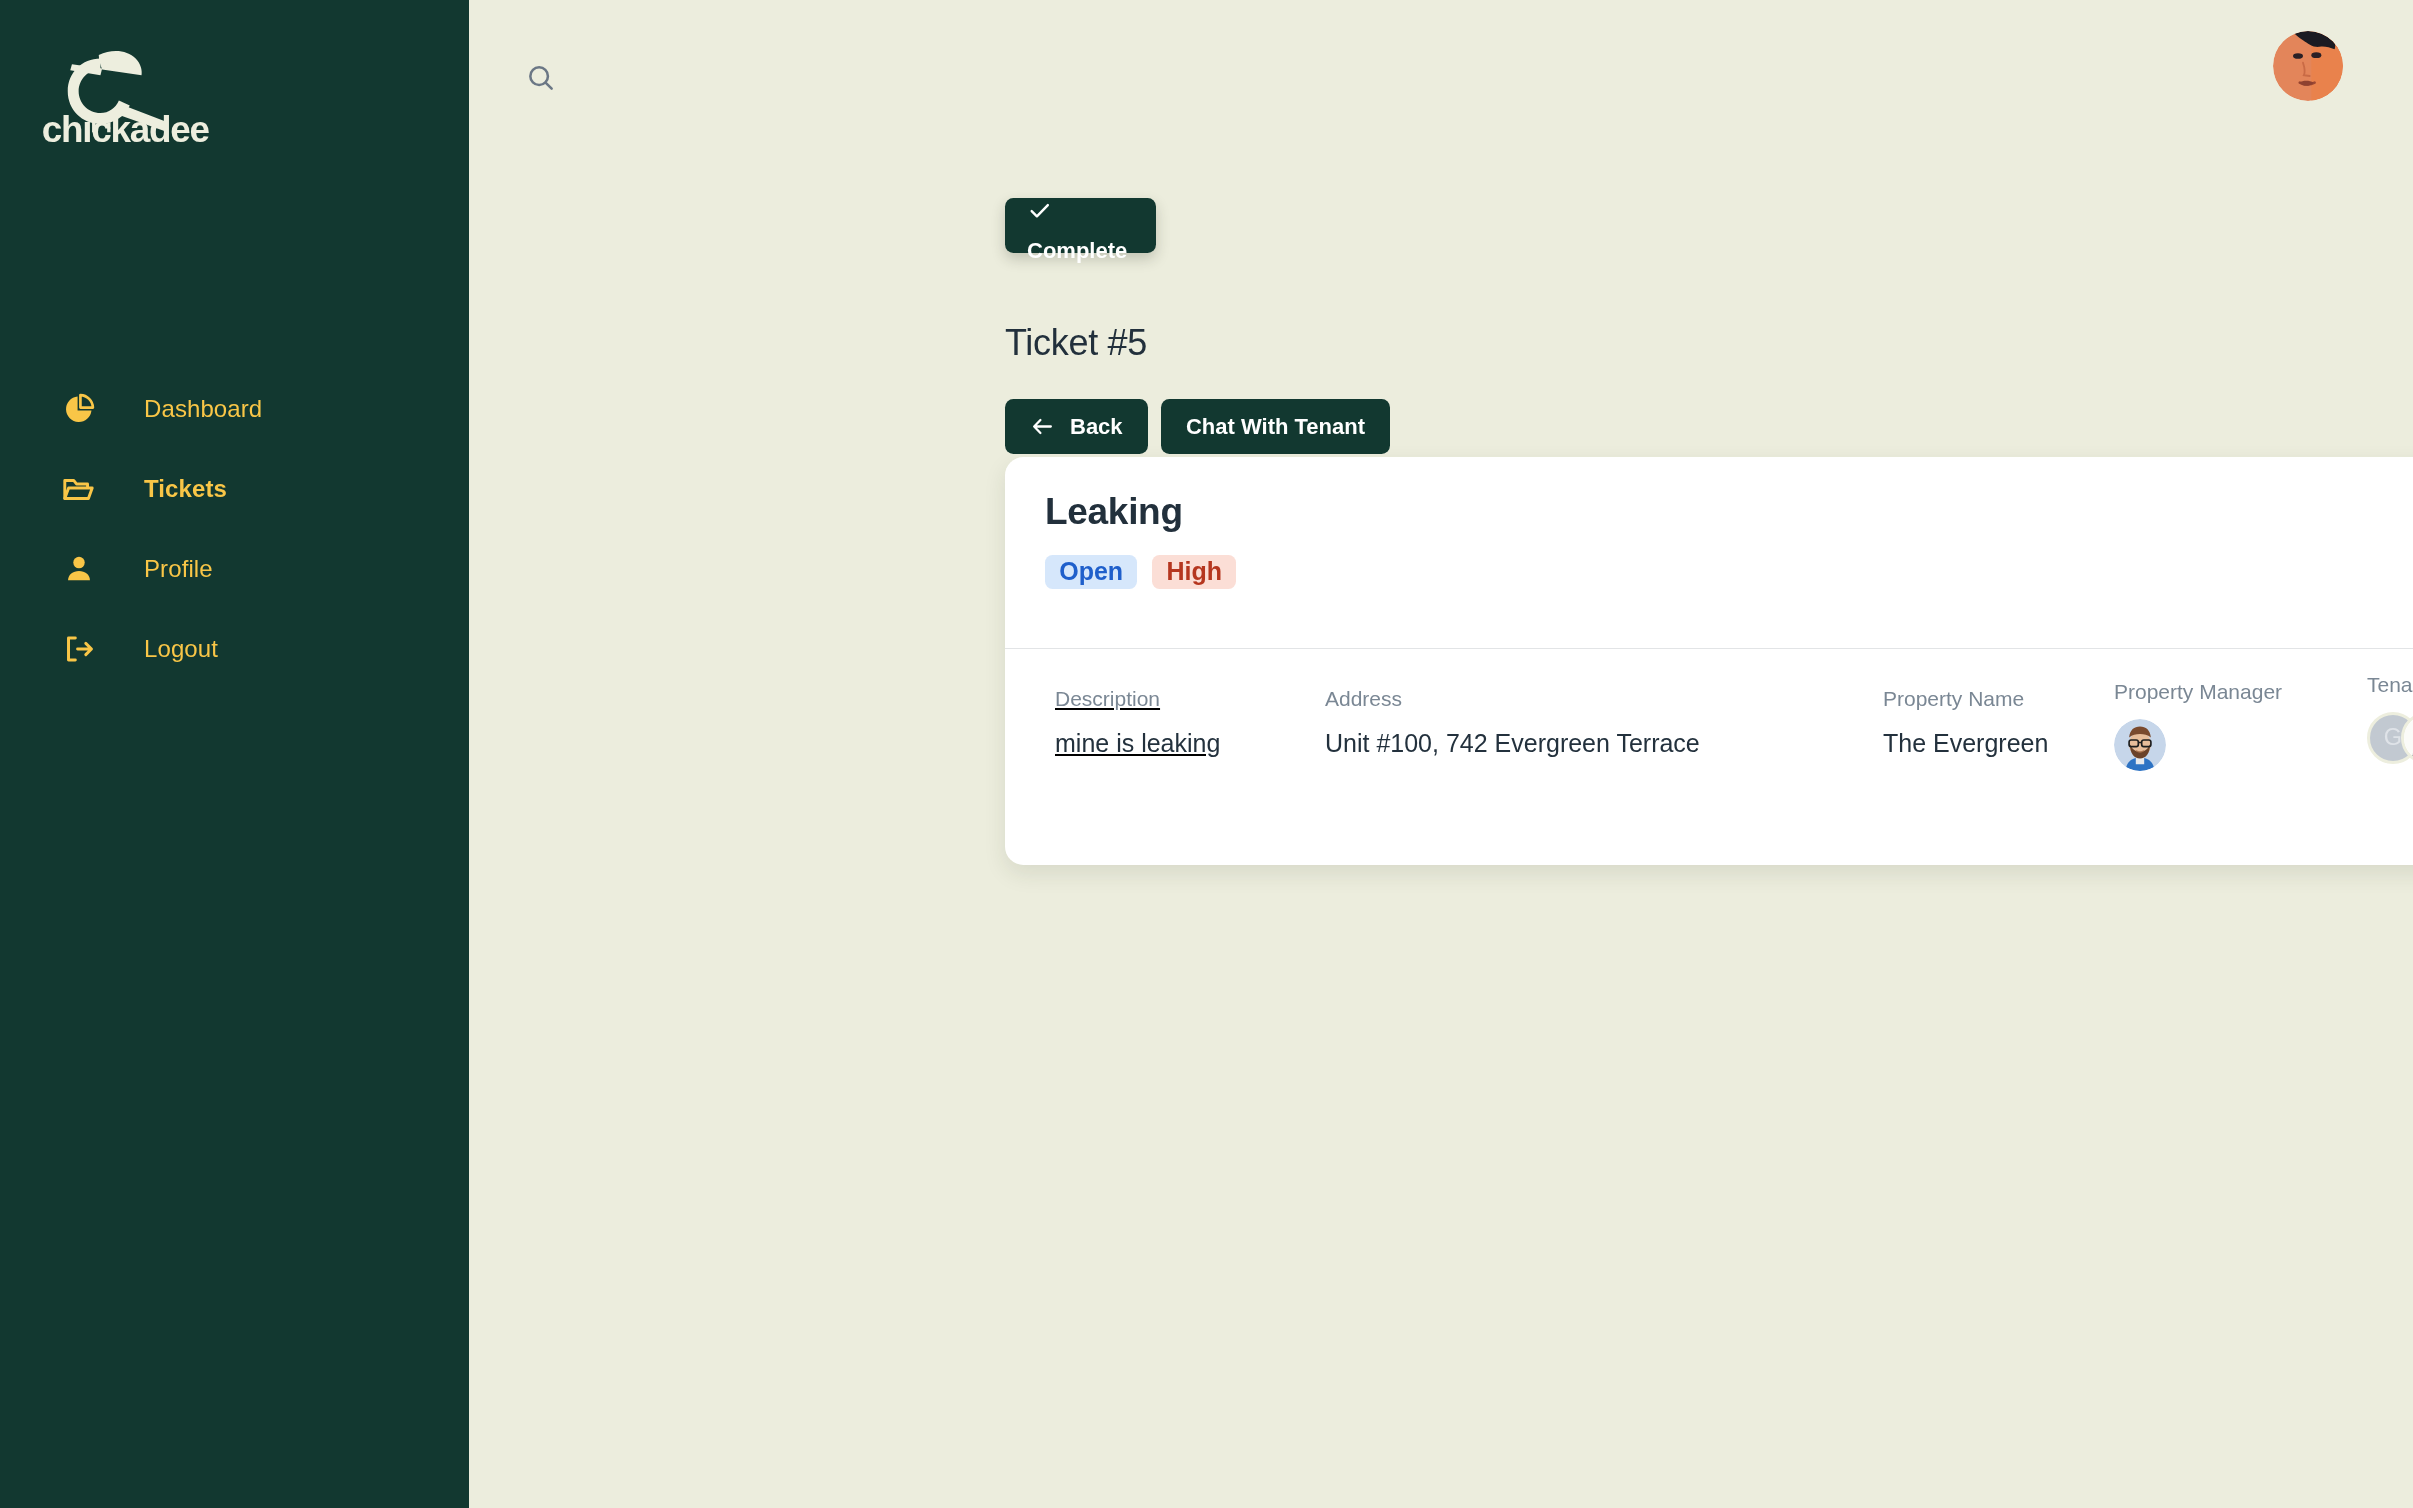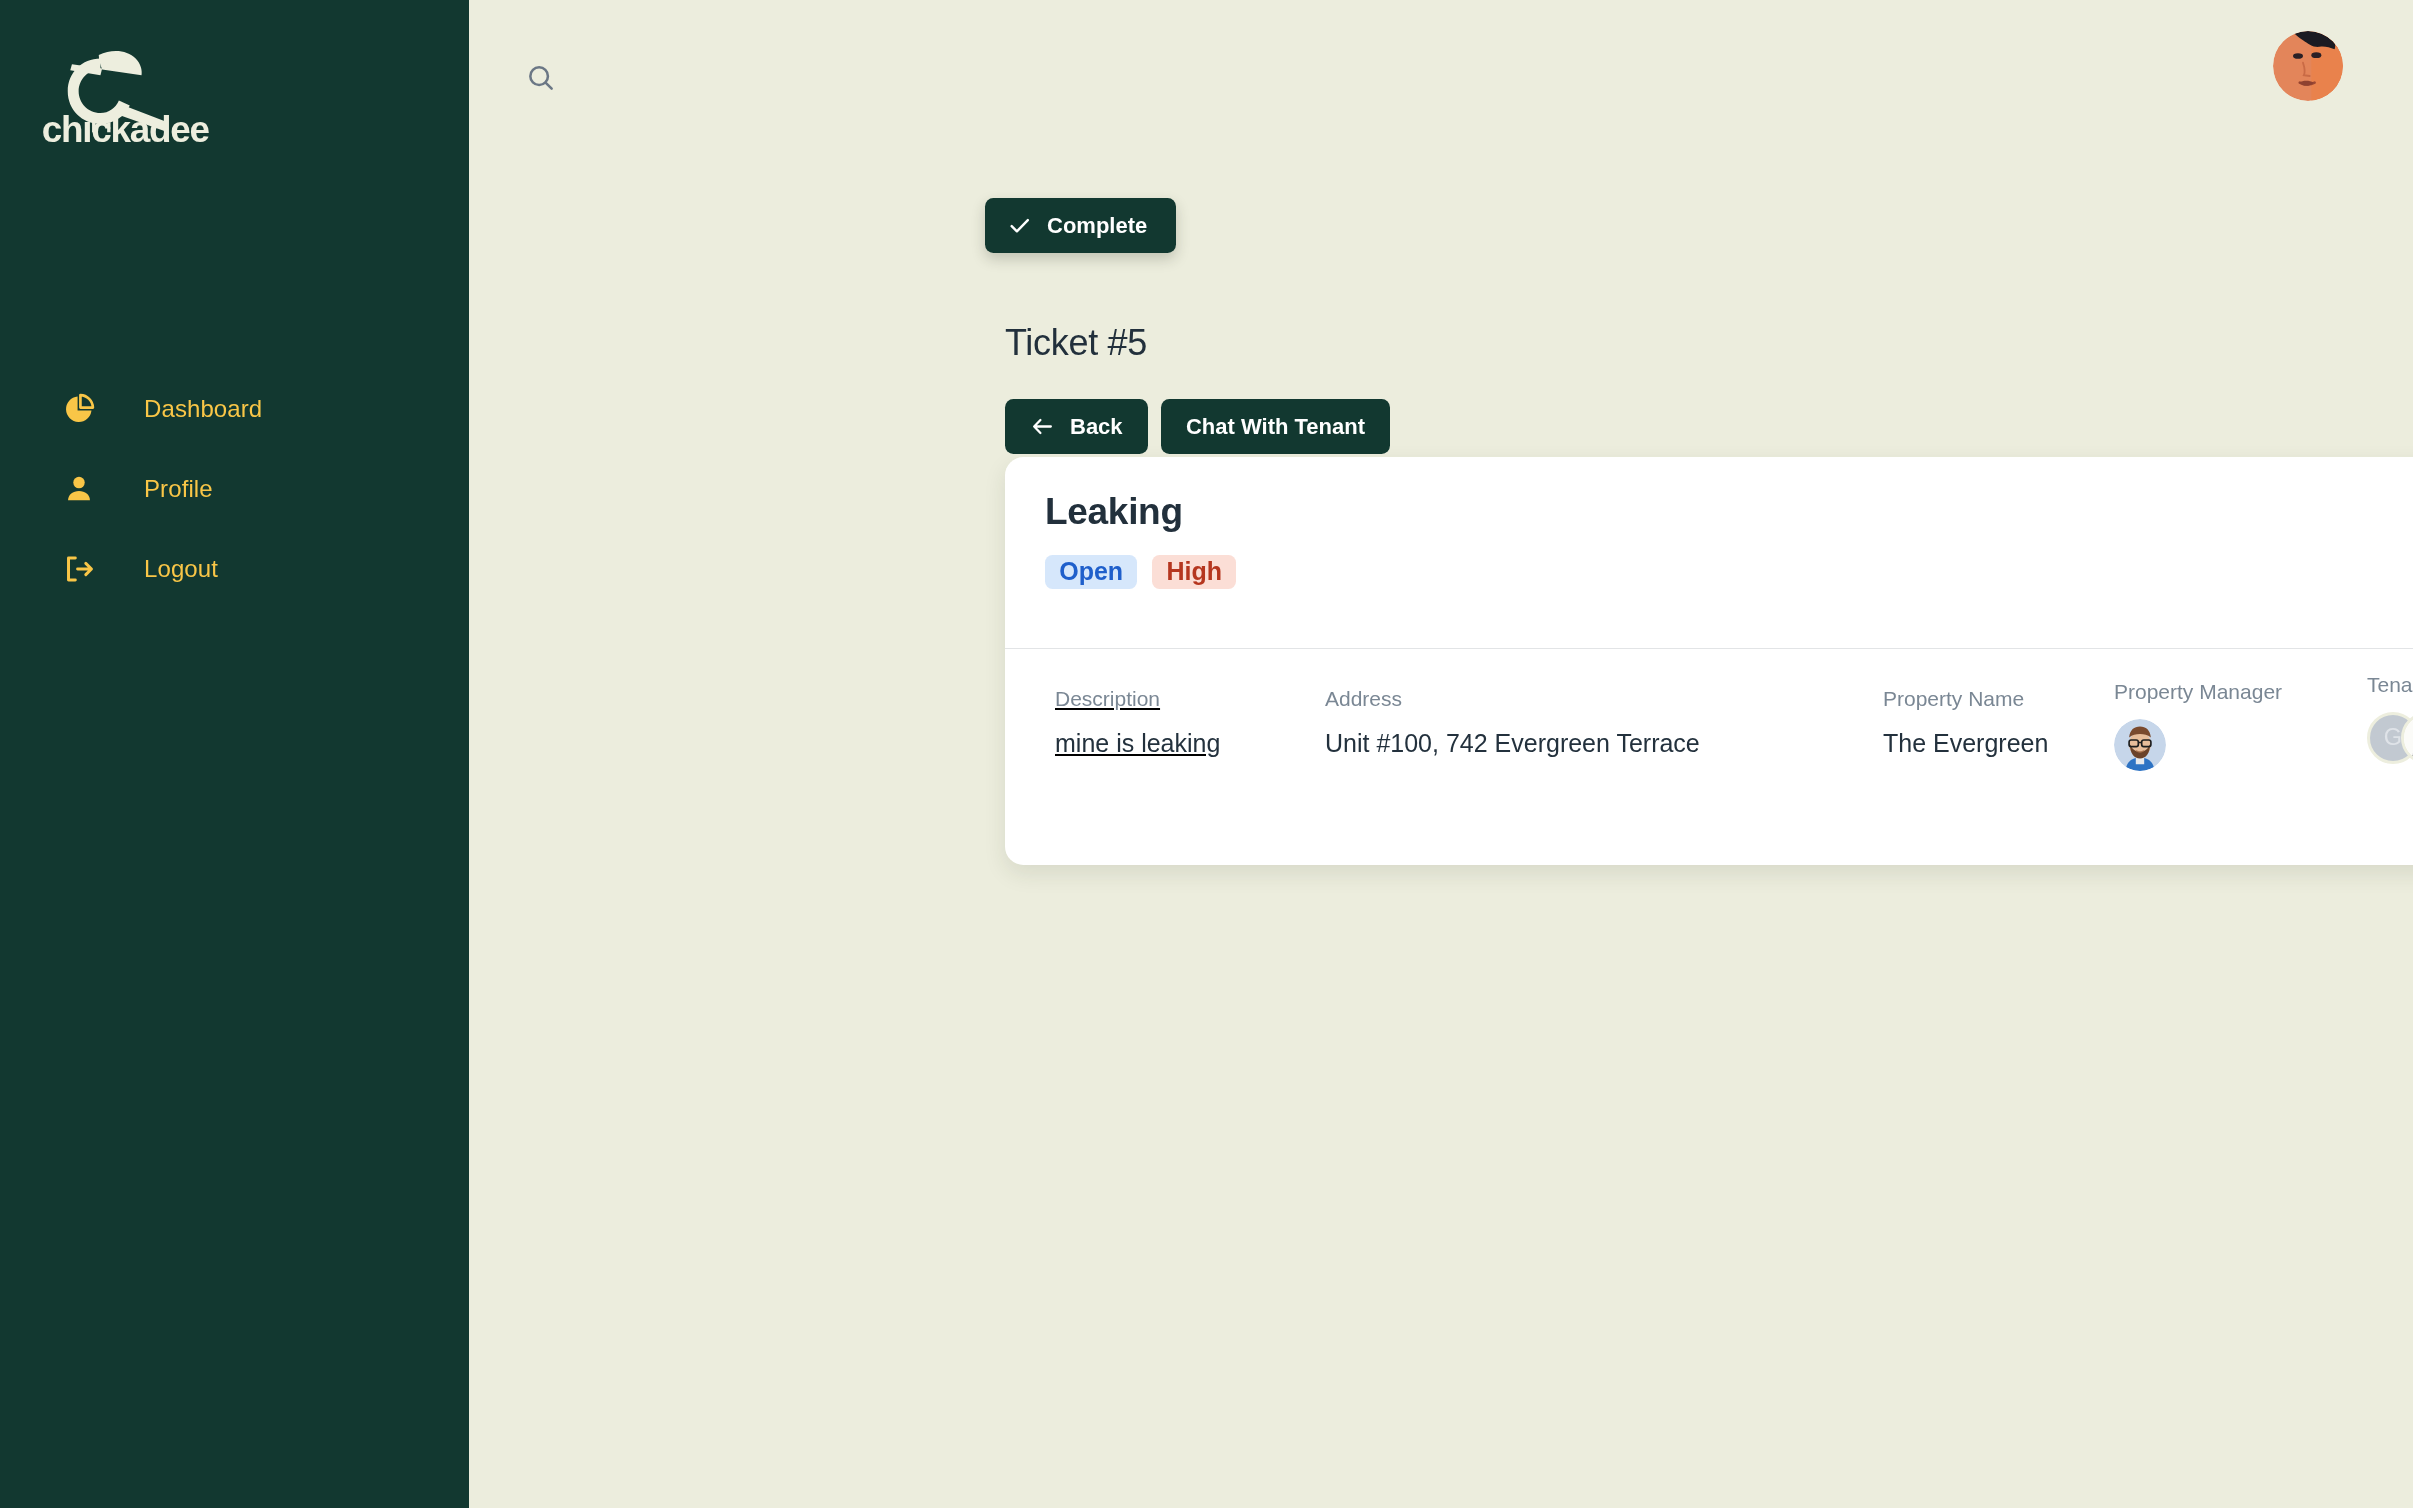--- a/index.html
+++ b/index.html
@@ -99,36 +99,37 @@
     width: 70px;
     height: 70px;
     border-radius: 50%;
     overflow: hidden;
   }
   .avatar-top svg { display: block; width: 100%; height: 100%; }
 
   
   .complete-btn {
     position: absolute;
-    left: 516px;
+    left: 536px;
     top: 198px;
     height: 55px;
     padding: 0 28.5px 0 22px;
     display: inline-flex;
-    align-items: center;
+    align-items: flex-start;
     gap: 15px;
     background: #123830;
     color: #ffffff;
     border: none;
     border-radius: 8.4px;
     font-size: 22px;
     font-weight: 700;
     cursor: pointer;
     box-shadow: 0 5.9px 13.4px rgba(40,45,30,0.22);
     font-family: "Liberation Sans", sans-serif;
+    flex-direction: column;
   }
   .complete-btn svg { display: block; }
 
   
   .page-title {
     position: absolute;
     left: 536px;
     top: 323px;
     font-size: 36px;
     font-weight: 400;
@@ -295,20 +296,29 @@
       <div class="nav-item">
         <span class="nav-icon">
           <svg width="34" height="34" viewBox="0 0 24 24" xmlns="http://www.w3.org/2000/svg">
             <path d="M11 3.2A9 9 0 1 0 20.8 13H11V3.2Z" fill="#F9C647"></path>
             <path d="M13 2.2V11h8.8A9.02 9.02 0 0 0 13 2.2Z" fill="none" stroke="#F9C647" stroke-width="1.9" stroke-linejoin="round"></path>
           </svg>
         </span>
         <span class="nav-label">Dashboard</span>
       </div>
 
+      <div class="nav-item active">
+        <span class="nav-icon">
+          <svg width="35" height="35" viewBox="0 0 24 24" fill="none" xmlns="http://www.w3.org/2000/svg">
+            <path d="M2.6 18.2V5.8h6.1l1.9 2.4h7.6v2.3" stroke="#F9C647" stroke-width="2" stroke-linecap="round" stroke-linejoin="round"></path>
+            <path d="M2.6 18.2l2.6-7.2h16.2l-2.6 7.2H2.6Z" stroke="#F9C647" stroke-width="2" stroke-linecap="round" stroke-linejoin="round"></path>
+          </svg>
+        </span>
+        <span class="nav-label">Tickets</span>
+      </div>
 
       <div class="nav-item">
         <span class="nav-icon">
           <svg width="32" height="32" viewBox="0 0 24 24" xmlns="http://www.w3.org/2000/svg">
             <circle cx="12" cy="7.2" r="4.3" fill="#F9C647"></circle>
             <path d="M3.8 20.5c0-4.3 3.7-7 8.2-7s8.2 2.7 8.2 7H3.8Z" fill="#F9C647"></path>
           </svg>
         </span>
         <span class="nav-label">Profile</span>
       </div>

